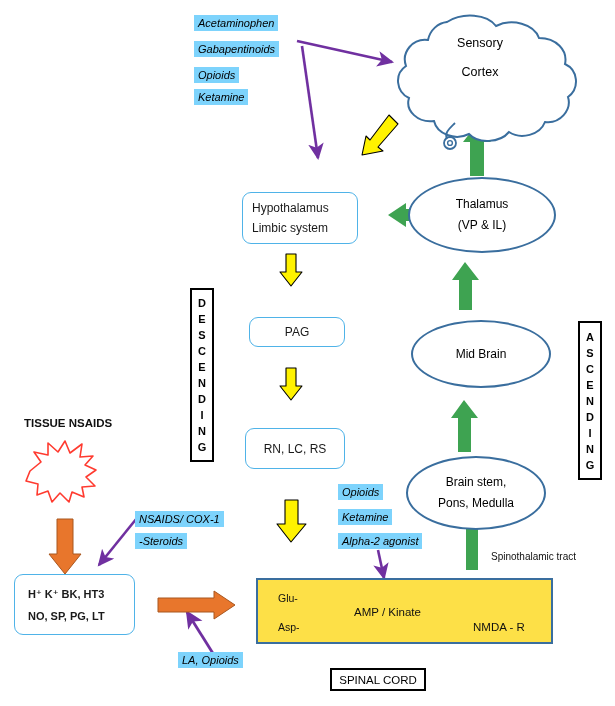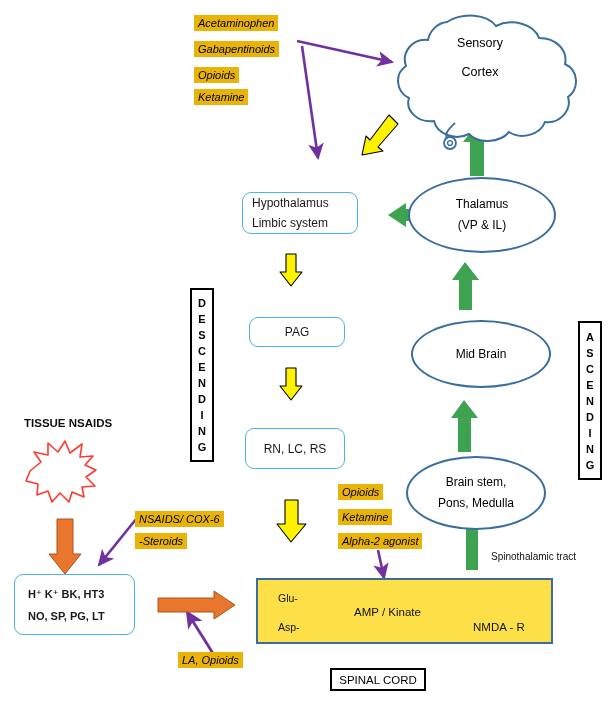--- a/index.html
+++ b/index.html
@@ -2,21 +2,21 @@
 <html><head>
 <meta charset="utf-8">
 <style>
   html,body{margin:0;padding:0;background:#ffffff;}
   body{width:615px;height:706px;position:relative;overflow:hidden;
        font-family:"Liberation Sans","DejaVu Sans",sans-serif;color:#000;}
   #stage{position:absolute;left:0;top:0;width:615px;height:706px;}
   .abs{position:absolute;box-sizing:border-box;}
 
   
-  .hl{background:#eab308;font-style:italic;font-size:11px;line-height:14px;
+  .hl{background:#7dd3fc;font-style:italic;font-size:11px;line-height:14px;
       padding:1px 4px;white-space:nowrap;color:#000;}
 
   
   .bluebox{border:1.6px solid #4FB3E8;border-radius:9px;background:#fff;
            display:flex;flex-direction:column;justify-content:center;
            align-items:center;font-size:12px;color:#1a1a1a;}
   .bluebox div{line-height:20px;}
 
   
   .ellipse{border:2px solid #3a6E9E;border-radius:50%;background:#fff;
@@ -132,21 +132,21 @@
   <div class="abs hl nosel" style="left:194px;top:89px;">Ketamine</div>
 
   <div class="abs nosel" style="left:420px;top:36px;width:120px;text-align:center;font-size:12.5px;">Sensory</div>
   <div class="abs nosel" style="left:420px;top:65px;width:120px;text-align:center;font-size:12.5px;">Cortex</div>
 
   <div class="abs ellipse nosel" style="left:408px;top:177px;width:148px;height:76px;">
     <div>Thalamus</div>
     <div>(VP &amp; IL)</div>
   </div>
 
-  <div class="abs bluebox nosel" style="left:242px;top:192px;width:116px;height:42px;align-items:flex-start;padding-left:9px;">
+  <div class="abs bluebox nosel" style="left:242px;top:192px;width:116px;height:52px;align-items:flex-start;padding-left:9px;">
     <div>Hypothalamus</div>
     <div>Limbic system</div>
   </div>
 
   <div class="abs bluebox nosel" style="left:249px;top:317px;width:96px;height:30px;">
     <div>PAG</div>
   </div>
 
   <div class="abs bluebox nosel" style="left:245px;top:428px;width:100px;height:41px;">
     <div>RN, LC, RS</div>
@@ -181,21 +181,21 @@
       <span>E</span>
       <span>N</span>
       <span>D</span>
       <span>I</span>
       <span>N</span>
       <span>G</span>
     </div>
 
   <div class="abs lbl bold nosel" style="left:24px;top:417px;font-size:11.5px;">TISSUE NSAIDS</div>
 
-  <div class="abs hl nosel" style="left:135px;top:511px;">NSAIDS/ COX-6</div>
+  <div class="abs hl nosel" style="left:135px;top:511px;">NSAIDS/ COX-1</div>
   <div class="abs hl nosel" style="left:135px;top:533px;">-Steroids</div>
 
   <div class="abs bluebox nosel" style="left:14px;top:574px;width:121px;height:61px;align-items:flex-start;padding-left:13px;">
     <div class="bold" style="font-size:11px;line-height:22px;">H⁺  K⁺  BK, HT3</div>
     <div class="bold" style="font-size:11px;line-height:22px;">NO, SP, PG, LT</div>
   </div>
 
 
   <div class="abs hl nosel" style="left:178px;top:652px;">LA, Opioids</div>
 

